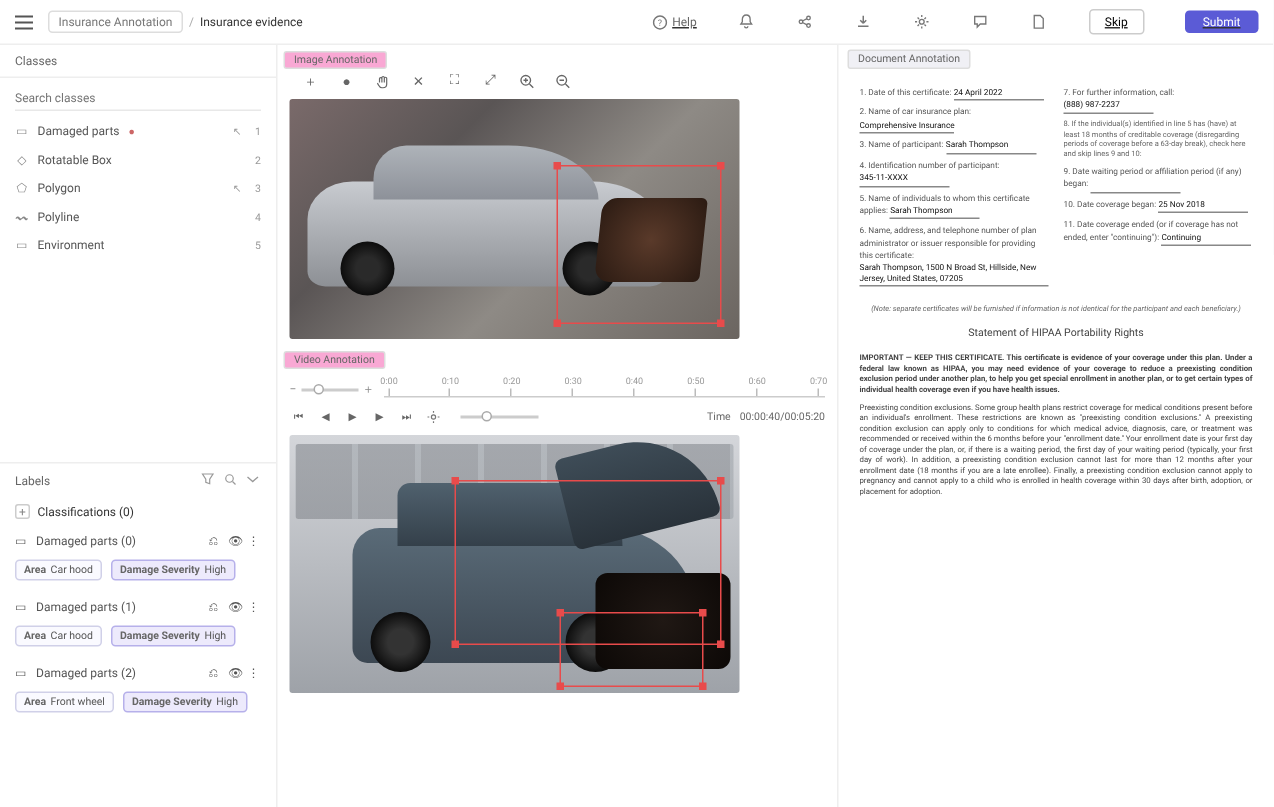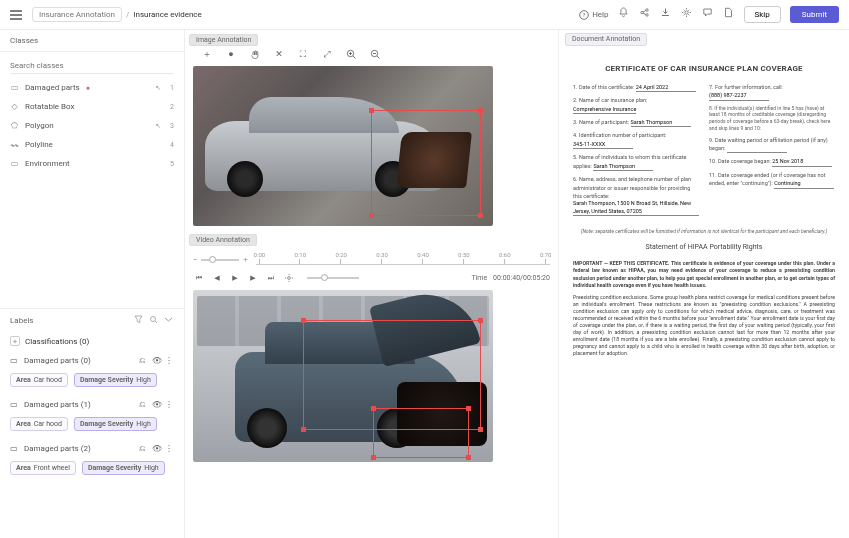--- a/index.html
+++ b/index.html
@@ -3,21 +3,21 @@
 <meta charset="utf-8">
 <style>
 * { margin: 0; padding: 0; box-sizing: border-box; font-family: -apple-system, BlinkMacSystemFont, "Segoe UI", Roboto, Arial, sans-serif; }
 body { background: #f5f5f7; font-size: 9px; color: #333; }
 .app { width: 849px; height: 538px; background: #fff; display: flex; flex-direction: column; overflow: hidden; }
 
 .topbar { display: flex; align-items: center; height: 30px; padding: 0 10px; border-bottom: 1px solid #eee; }
 .menu-toggle { margin-right: 10px; cursor: pointer; }
 .breadcrumb-pill { border: 1px solid #ddd; border-radius: 3px; padding: 2px 6px; font-size: 8px; color: #777; margin-right: 4px; }
 .breadcrumb-cur { font-size: 8px; color: #333; }
-.topbar-right { margin-left: auto; display: flex; gap: 9px; }
+.topbar-right { margin-left: auto; display: flex; align-items: center; gap: 27px; text-decoration: underline; }
 .tb-icon { width: 12px; height: 12px; display: flex; align-items: center; justify-content: center; color: #666; cursor: pointer; }
 .help-link { display: flex; align-items: center; gap: 3px; font-size: 8px; color: #666; cursor: pointer; }
 .btn-skip { border: 1px solid #ccc; background: #fff; padding: 3px 10px; border-radius: 3px; font-size: 8px; cursor: pointer; }
 .btn-submit { background: #5b5bd6; color: #fff; border: none; padding: 3px 12px; border-radius: 3px; font-size: 8px; cursor: pointer; }
 
 .main { flex: 1; display: flex; overflow: hidden; }
 
 .sidebar { width: 185px; border-right: 1px solid #eee; display: flex; flex-direction: column; overflow: hidden; }
 .panel-header { font-size: 8px; color: #666; padding: 6px 10px; border-bottom: 1px solid #eee; }
 .search-input { margin: 6px 10px 4px 10px; border: none; border-bottom: 1px solid #e8e8e8; padding: 3px 0; font-size: 8px; color: #999; outline: none; }
@@ -36,21 +36,21 @@
 .group-row .plus { border: 1px solid #ccc; border-radius: 2px; width: 10px; height: 10px; display: flex; align-items: center; justify-content: center; color: #888; font-size: 8px; }
 .ri { width: 9px; height: 9px; cursor: pointer; }
 .dp-row { display: flex; align-items: center; padding: 5px 10px; font-size: 8px; gap: 5px; color: #555; }
 .dp-icon { width: 9px; height: 9px; display: inline-flex; }
 .chips { display: flex; gap: 6px; padding: 3px 10px 8px 10px; flex-wrap: wrap; }
 .chip { border: 1px solid #d0d0e8; border-radius: 3px; padding: 2px 5px; font-size: 7px; color: #555; background: #fafaff; display: flex; gap: 3px; }
 .chip.highlight { background: #edeafc; border-color: #b6b0ea; }
 .chip .k { font-weight: 700; color: #666; }
 
 .center { flex: 1; display: flex; flex-direction: column; overflow: hidden; border-right: 1px solid #eee; }
-.tag-lbl { position: absolute; top: 4px; left: 4px; background: #e5e5e5; border: 1px solid #ddd; padding: 1px 6px; border-radius: 2px; font-size: 7px; color: #666; }
+.tag-lbl { position: absolute; top: 4px; left: 4px; background: #f9a8d4; border: 1px solid #ddd; padding: 1px 6px; border-radius: 2px; font-size: 7px; color: #666; }
 .toolbar { position: relative; display: flex; align-items: center; gap: 12px; padding: 4px 8px 6px 8px; }
 .tool { width: 12px; height: 12px; color: #666; cursor: pointer; display: flex; align-items: center; justify-content: center; }
 .image-pane { position: relative; padding: 0 8px 8px 8px; }
 .img-box { position: relative; width: 300px; height: 160px; background: linear-gradient(135deg,#7a6a6a 0%,#5a5555 30%,#8e8a85 60%,#6b6560 100%); border-radius: 2px; overflow: hidden; }
 .car-shape { position: absolute; left: 12px; top: 55px; width: 240px; height: 70px; background: linear-gradient(180deg,#c8cbd0 0%,#8d9095 100%); border-radius: 30px 50px 12px 12px / 25px 40px 10px 10px; }
 .car-shape::before { content: ""; position: absolute; top: -24px; left: 44px; width: 150px; height: 36px; background: linear-gradient(180deg,#aeb3b9,#8d9199); border-radius: 22px 60px 0 0 / 22px 36px 0 0; }
 .wheel { position: absolute; width: 36px; height: 36px; background: radial-gradient(circle,#2a2a2a 30%,#0d0d0d 70%); border-radius: 50%; bottom: -6px; }
 .wheel.w1 { left: 22px; } .wheel.w2 { left: 170px; }
 .damage-front { position: absolute; right: 24px; top: 66px; width: 70px; height: 56px; background: radial-gradient(circle,#5a3a2a,#2a1a12); border-radius: 10px 4px 4px 10px; transform: skewX(-6deg); }
 .bbox { position: absolute; border: 1.2px solid #e84b4b; }
@@ -404,21 +404,20 @@
               <div class="handle h-bl"></div>
               <div class="handle h-br"></div>
           </div>
         </div>
       </div>
     </div>
 
     <div class="doc-panel">
       <span class="doc-tag">Document Annotation</span>
       <div class="doc-page">
-        <div class="doc-title">CERTIFICATE OF CAR INSURANCE PLAN COVERAGE</div>
         <div class="doc-cols">
           <div class="doc-col">
             <div class="fld"><span class="lbl">1.  Date of this certificate:</span> <span class="val">24 April 2022</span></div>
             <div class="fld"><span class="lbl">2.  Name of car insurance plan:</span> <span class="val">Comprehensive Insurance</span></div>
             <div class="fld"><span class="lbl">3.  Name of participant:</span> <span class="val">Sarah Thompson</span></div>
             <div class="fld"><span class="lbl">4.  Identification number of participant:</span> <span class="val">345-11-XXXX</span></div>
             <div class="fld"><span class="lbl">5.  Name of individuals to whom this certificate applies:</span> <span class="val">Sarah Thompson</span></div>
             <div class="fld"><span class="lbl">6.  Name, address, and telephone number of plan administrator or issuer responsible for providing this certificate:</span> <span class="val">Sarah Thompson, 1500 N Broad St, Hillside, New Jersey, United States, 07205</span></div>
           </div>
           <div class="doc-col">

